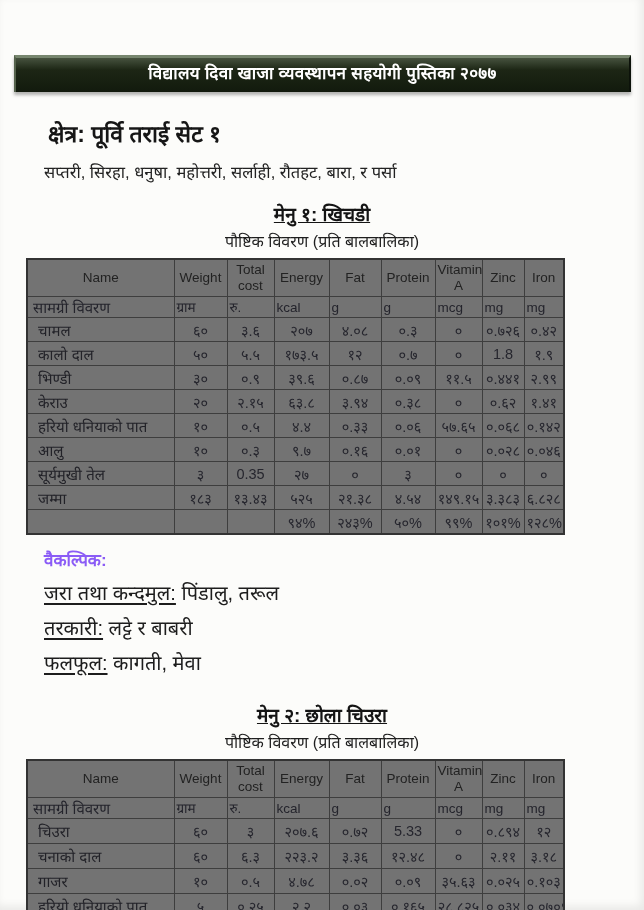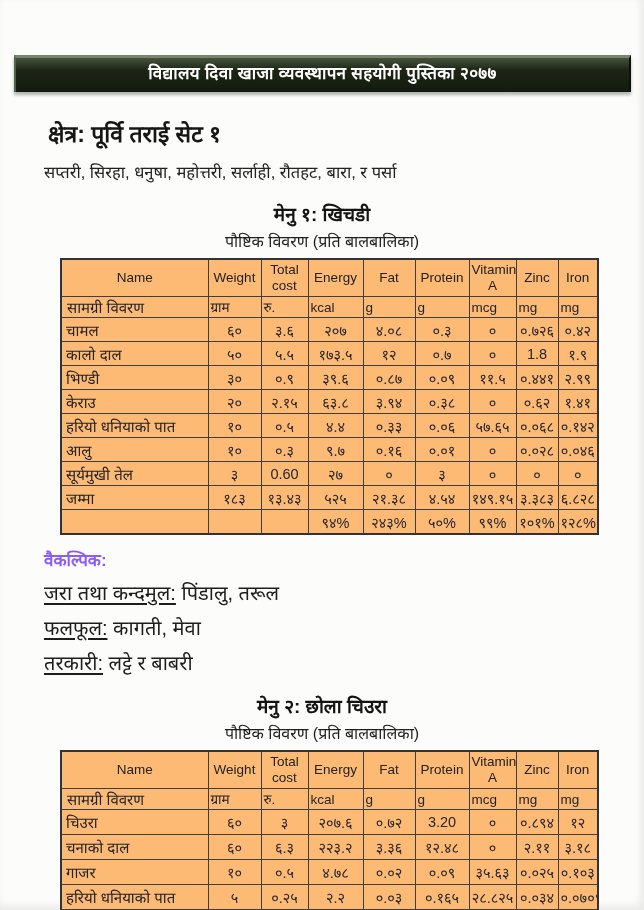--- a/index.html
+++ b/index.html
@@ -19,39 +19,39 @@
     background:linear-gradient(180deg,#46523e 0%,#1d2615 35%,#121a0d 100%);
     border-top:3px solid #77866e;border-left:2px solid #55624c;border-right:2px solid #0c120a;
     box-shadow:0 3px 3px rgba(40,40,40,.35);
     text-align:center;line-height:32px;
     color:#ffffff;font-weight:bold;font-size:17px;letter-spacing:.3px;
   }
   .region-heading{
     margin:80px 0 0 48px;font-size:23px;font-weight:bold;color:#161616;
   }
   .districts{margin:11px 0 18px 44px;font-size:16.5px;color:#222;}
-  .menu-title{margin-top:13px;text-align:center;font-size:19px;font-weight:bold;color:#141414;}
+  .menu-title{margin-top:13px;text-align:center;font-size:19px;font-weight:bold;color:#141414;text-decoration:underline;}
   .menu-sub{margin-top:3px;text-align:center;font-size:16px;color:#1e1e1e;}
   table{
-    margin:6px 0 0 60px;border-collapse:collapse;table-layout:fixed;width:537px;
-    background:#fdba74;
+    margin:6px 0 0 26px;border-collapse:collapse;table-layout:fixed;width:537px;
+    background:#737373;
   }
   th,td{border:1px solid #3e3e3e;overflow:hidden;white-space:nowrap;padding:0 2px;}
   table{border:2px solid #333;}
   tr.head-row th{height:36px;font-size:13.5px;font-weight:normal;color:#222;white-space:normal;line-height:1.15;}
   tr.units-row th{height:20px;font-size:13.5px;font-weight:normal;color:#24242c;text-align:left;}
   tr.units-row th:first-child{text-align:left;padding-left:5px;font-size:15px;}
   tbody td{height:23px;font-size:14.5px;text-align:center;color:#26262e;}
-  tbody td:first-child{text-align:left;padding-left:4px;font-size:15px;color:#222228;}
+  tbody td:first-child{text-align:left;padding-left:10px;font-size:15px;color:#222228;}
   .t2 tbody td{height:24px;}
   .alt-block{margin:13px 0 0 44px;}
   .alt-heading{font-size:17px;font-weight:bold;color:#8b5cf6;}
   .alt-item{font-size:20px;margin-top:8px;color:#1d1d1d;}
   .alt-label{text-decoration:underline;text-underline-offset:3px;}
-  .menu2-title{margin-top:17px;}
+  .menu2-title{margin-top:26px;}
 </style>
 </head>
 <body>
 
 <div class="page">
 
   <div class="banner">
     <span>विद्यालय दिवा खाजा व्यवस्थापन सहयोगी पुस्तिका २०७७</span>
   </div>
 
@@ -160,21 +160,21 @@
           <td>९.७</td>
           <td>०.१६</td>
           <td>०.०१</td>
           <td>०</td>
           <td>०.०२८</td>
           <td>०.०४६</td>
         </tr>
         <tr>
           <td>सूर्यमुखी तेल</td>
           <td>३</td>
-          <td>0.60</td>
+          <td>0.35</td>
           <td>२७</td>
           <td>०</td>
           <td>३</td>
           <td>०</td>
           <td>०</td>
           <td>०</td>
         </tr>
         <tr>
           <td>जम्मा</td>
           <td>१८३</td>
@@ -200,26 +200,26 @@
       </tbody>
   </table>
 
   <div class="alt-block">
     <div class="alt-heading">वैकल्पिक:</div>
     <div class="alt-item">
       <span class="alt-label">जरा तथा कन्दमुल:</span>
       <span>पिंडालु, तरूल</span>
     </div>
     <div class="alt-item">
+      <span class="alt-label">तरकारी:</span>
+      <span>लट्टे र बाबरी</span>
+    </div>
+    <div class="alt-item">
       <span class="alt-label">फलफूल:</span>
       <span>कागती, मेवा</span>
-    </div>
-    <div class="alt-item">
-      <span class="alt-label">तरकारी:</span>
-      <span>लट्टे र बाबरी</span>
     </div>
   </div>
 
   <div class="menu-title menu2-title">मेनु २: छोला चिउरा</div>
   <div class="menu-sub">पौष्टिक विवरण (प्रति बालबालिका)</div>
 
   <table class="t2">
     <colgroup>
       <col style="width:147px">
         <col style="width:53px">
@@ -255,21 +255,21 @@
           <th>mg</th>
         </tr>
     </thead>
     <tbody>
         <tr>
           <td>चिउरा</td>
           <td>६०</td>
           <td>३</td>
           <td>२०७.६</td>
           <td>०.७२</td>
-          <td>3.20</td>
+          <td>5.33</td>
           <td>०</td>
           <td>०.८९४</td>
           <td>१२</td>
         </tr>
         <tr>
           <td>चनाको दाल</td>
           <td>६०</td>
           <td>६.३</td>
           <td>२२३.२</td>
           <td>३.३६</td>

